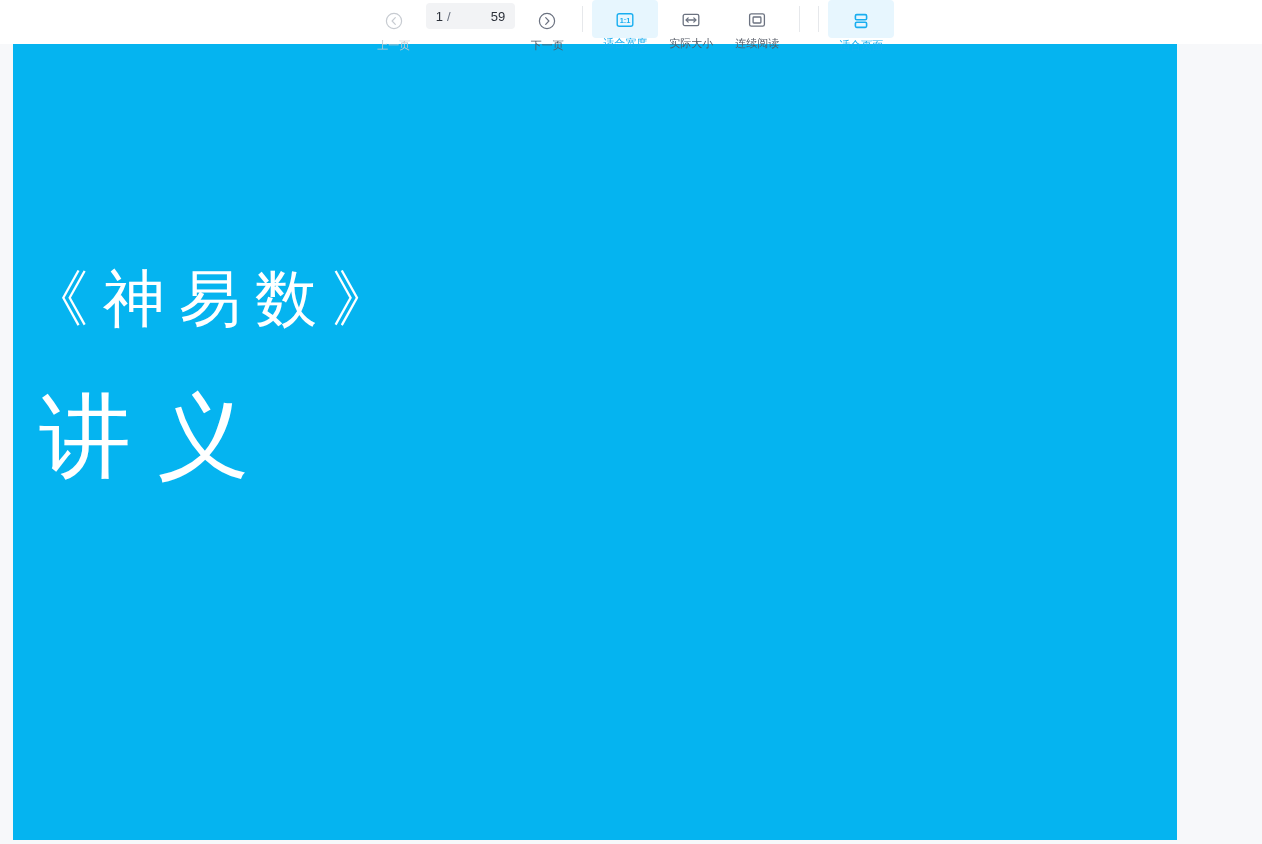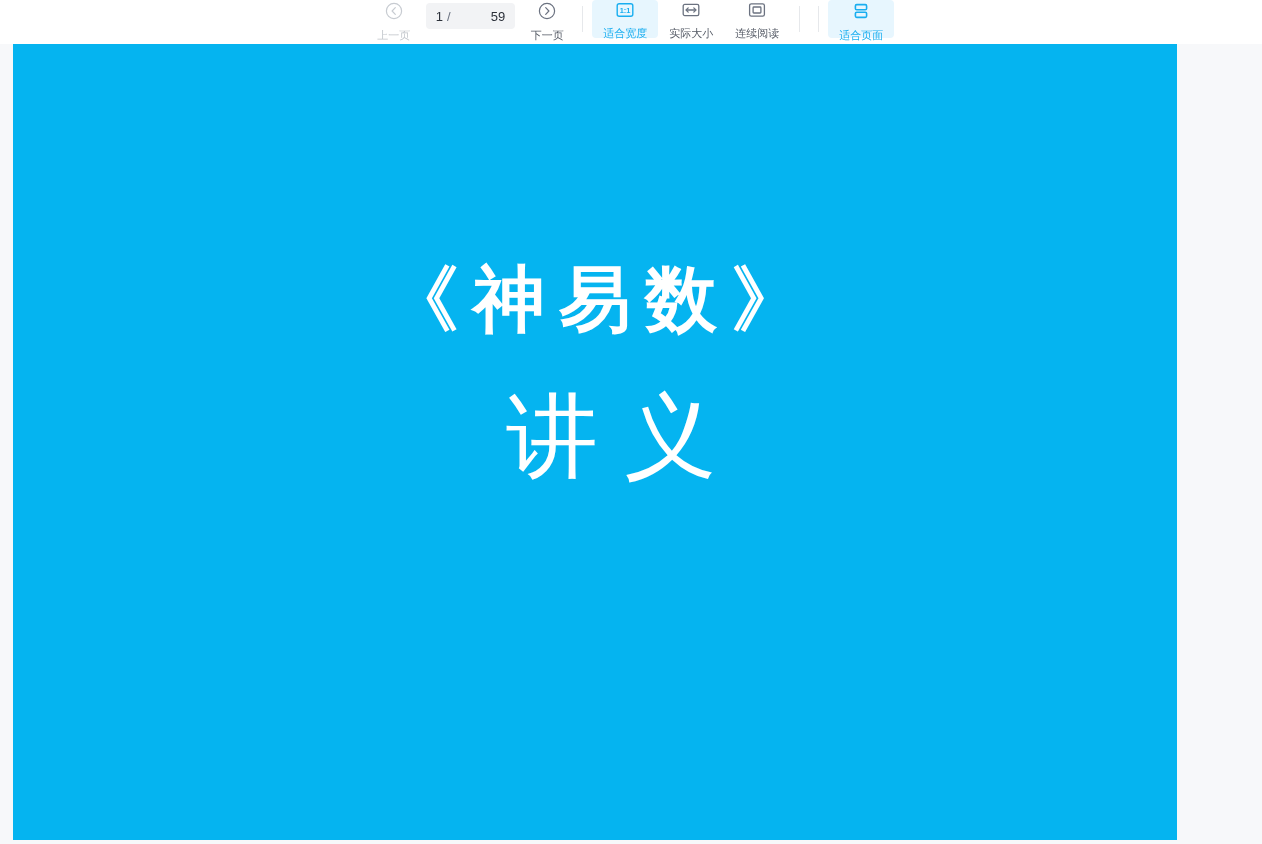--- a/index.html
+++ b/index.html
@@ -42,21 +42,21 @@
     height: 44px;
   }
 
   .tb-btn {
     width: 52px;
     height: 38px;
     display: flex;
     flex-direction: column;
     align-items: center;
     justify-content: flex-start;
-    padding-top: 2px;
+    padding-top: 12px;
     box-sizing: border-box;
     border-radius: 4px;
     cursor: pointer;
     user-select: none;
   }
   .tb-btn .tb-ico {
     height: 19px;
     display: flex;
     align-items: center;
     justify-content: center;
@@ -127,45 +127,43 @@
     height: 796px;
     background: #05b4f0;
     position: relative;
     overflow: hidden;
   }
   .cover-title {
     position: absolute;
     left: 0;
     right: 0;
     top: 200px;
-    text-align: center;
+    text-align: left;
     color: #ffffff;
     font-family: "DejaVu Sans", "Liberation Sans", sans-serif;
-    font-size: 72px;
+    font-size: 62px;
     line-height: 110px;
-    font-weight: 700;
+    font-weight: 400;
     letter-spacing: 14px;
     text-indent: 14px;
     white-space: nowrap;
   }
   .cover-sub {
     position: absolute;
     left: 0;
     right: 0;
     top: 338px;
-    text-align: center;
     color: #ffffff;
     font-family: "DejaVu Sans", "Liberation Sans", sans-serif;
     font-size: 92px;
     line-height: 110px;
     font-weight: 400;
     letter-spacing: 26px;
     text-indent: 26px;
     white-space: nowrap;
-    padding-left: 32px;
   }
 </style>
 </head>
 <body>
 
 <div class="viewer">
 
   <div class="toolbar">
 
     <div class="tb-group">

